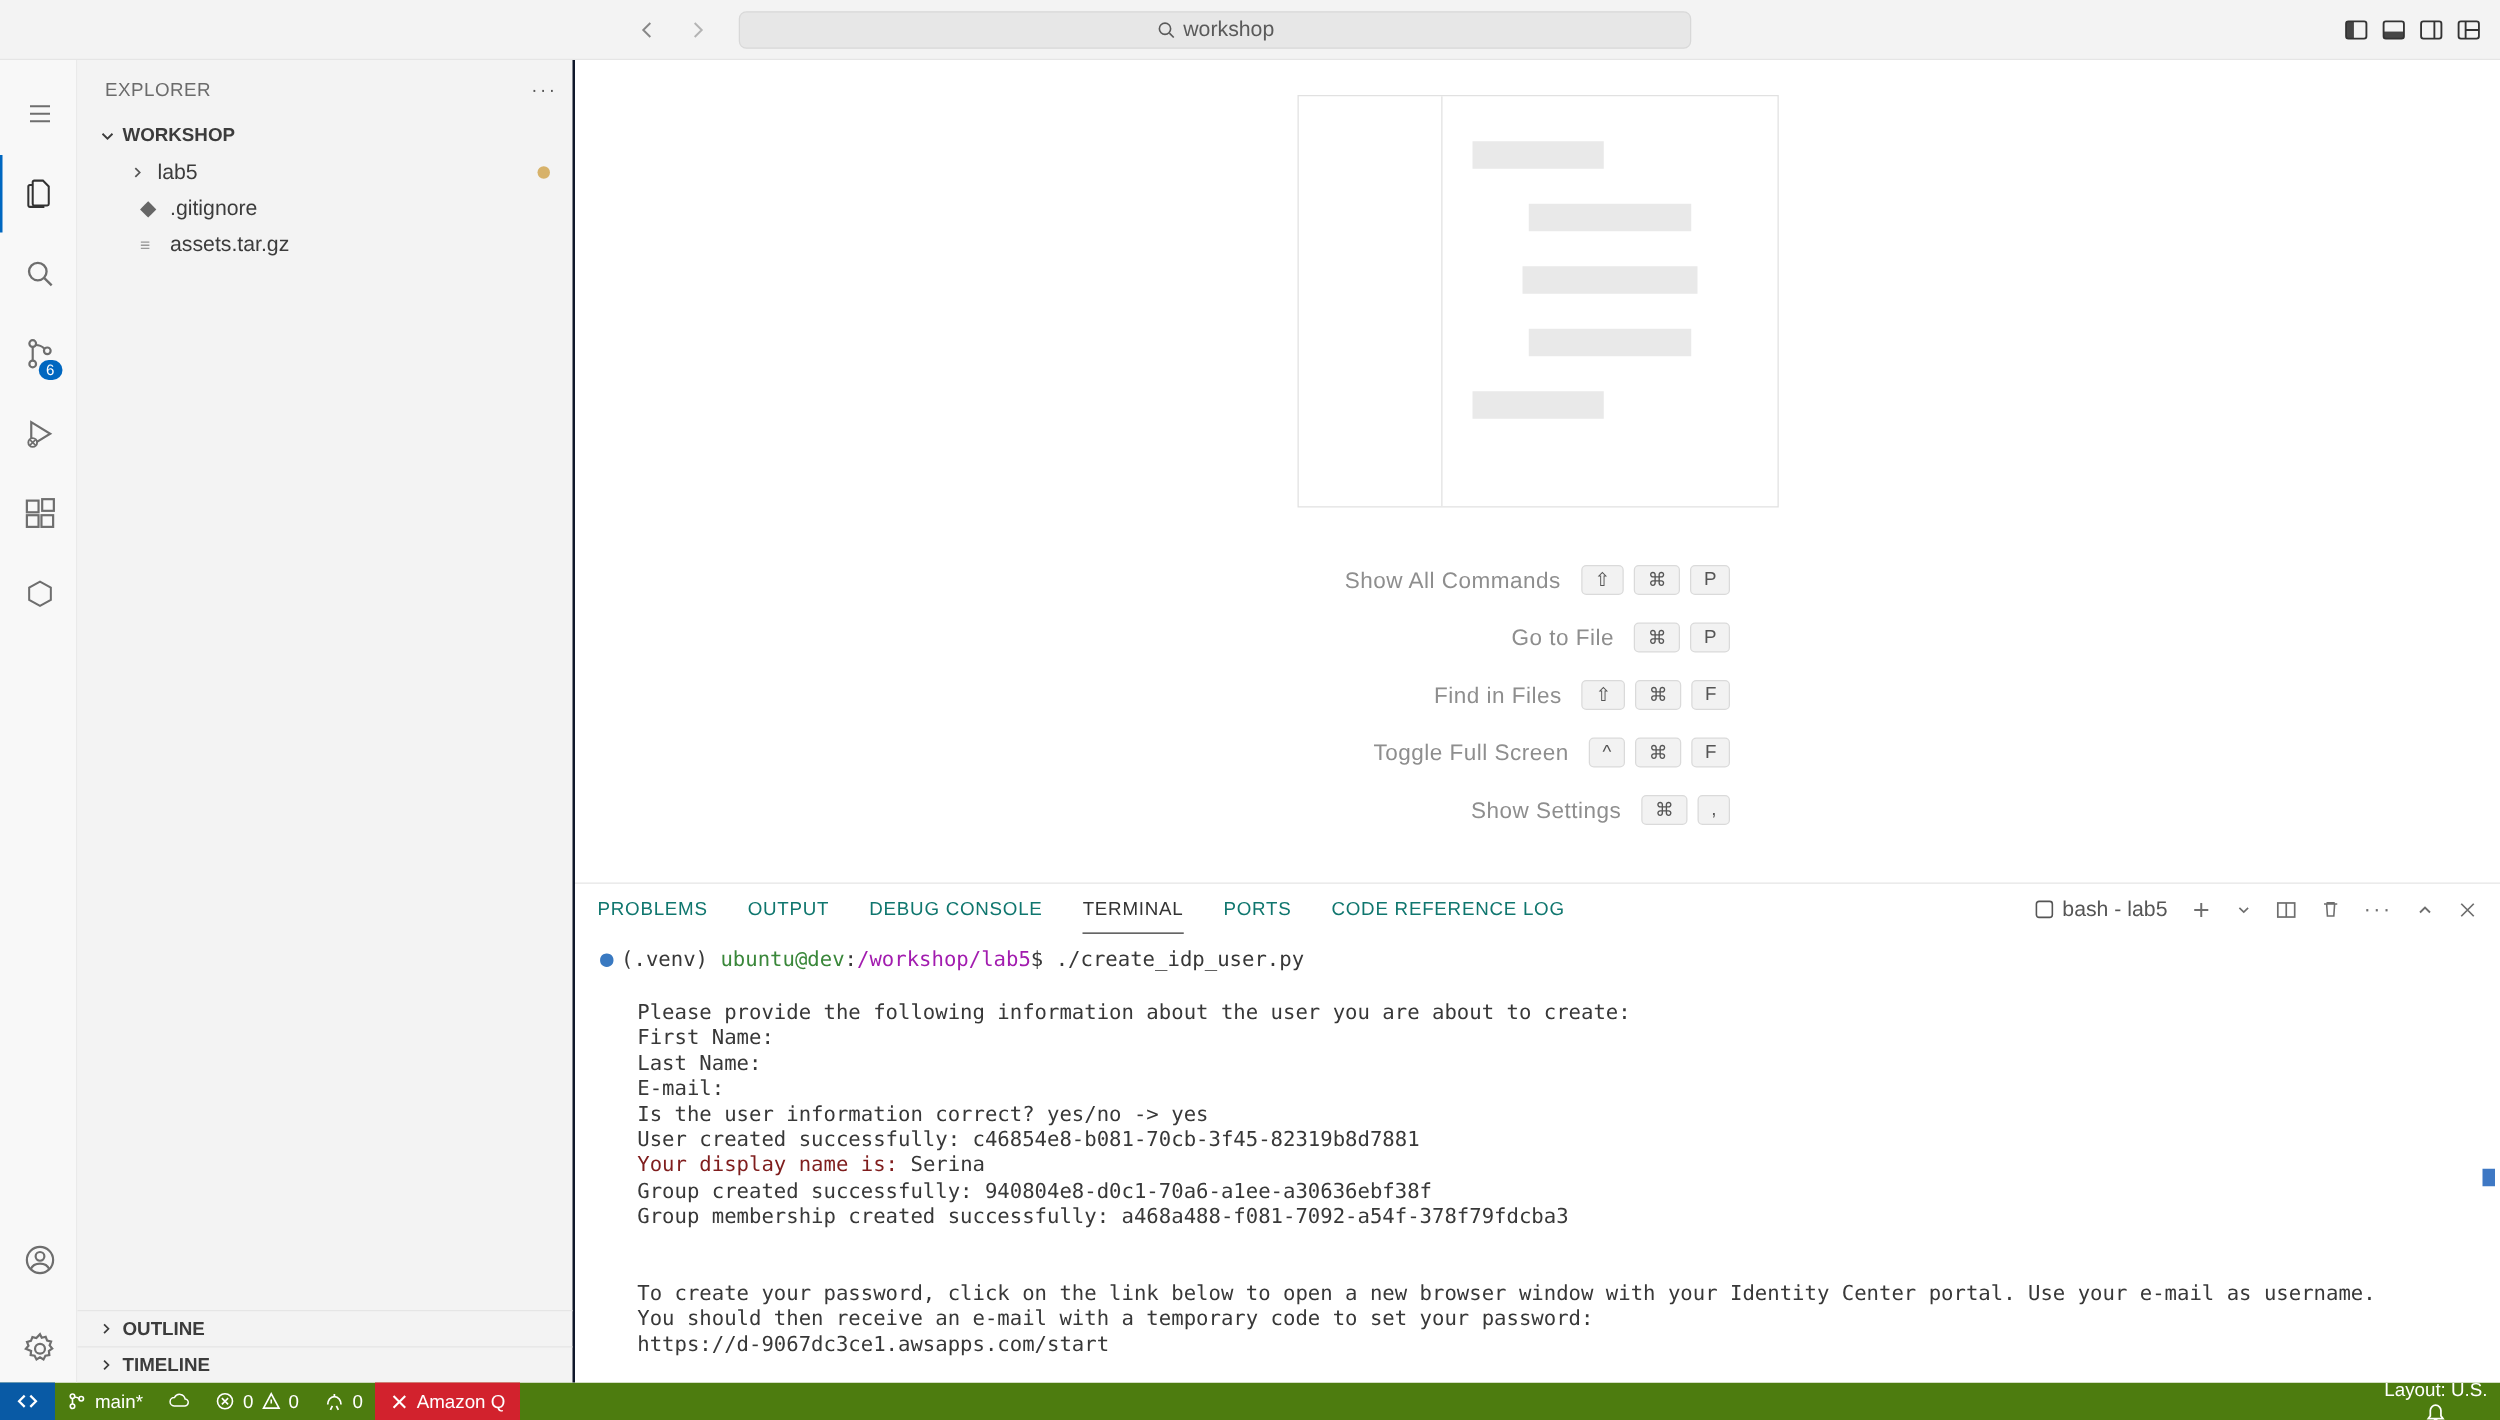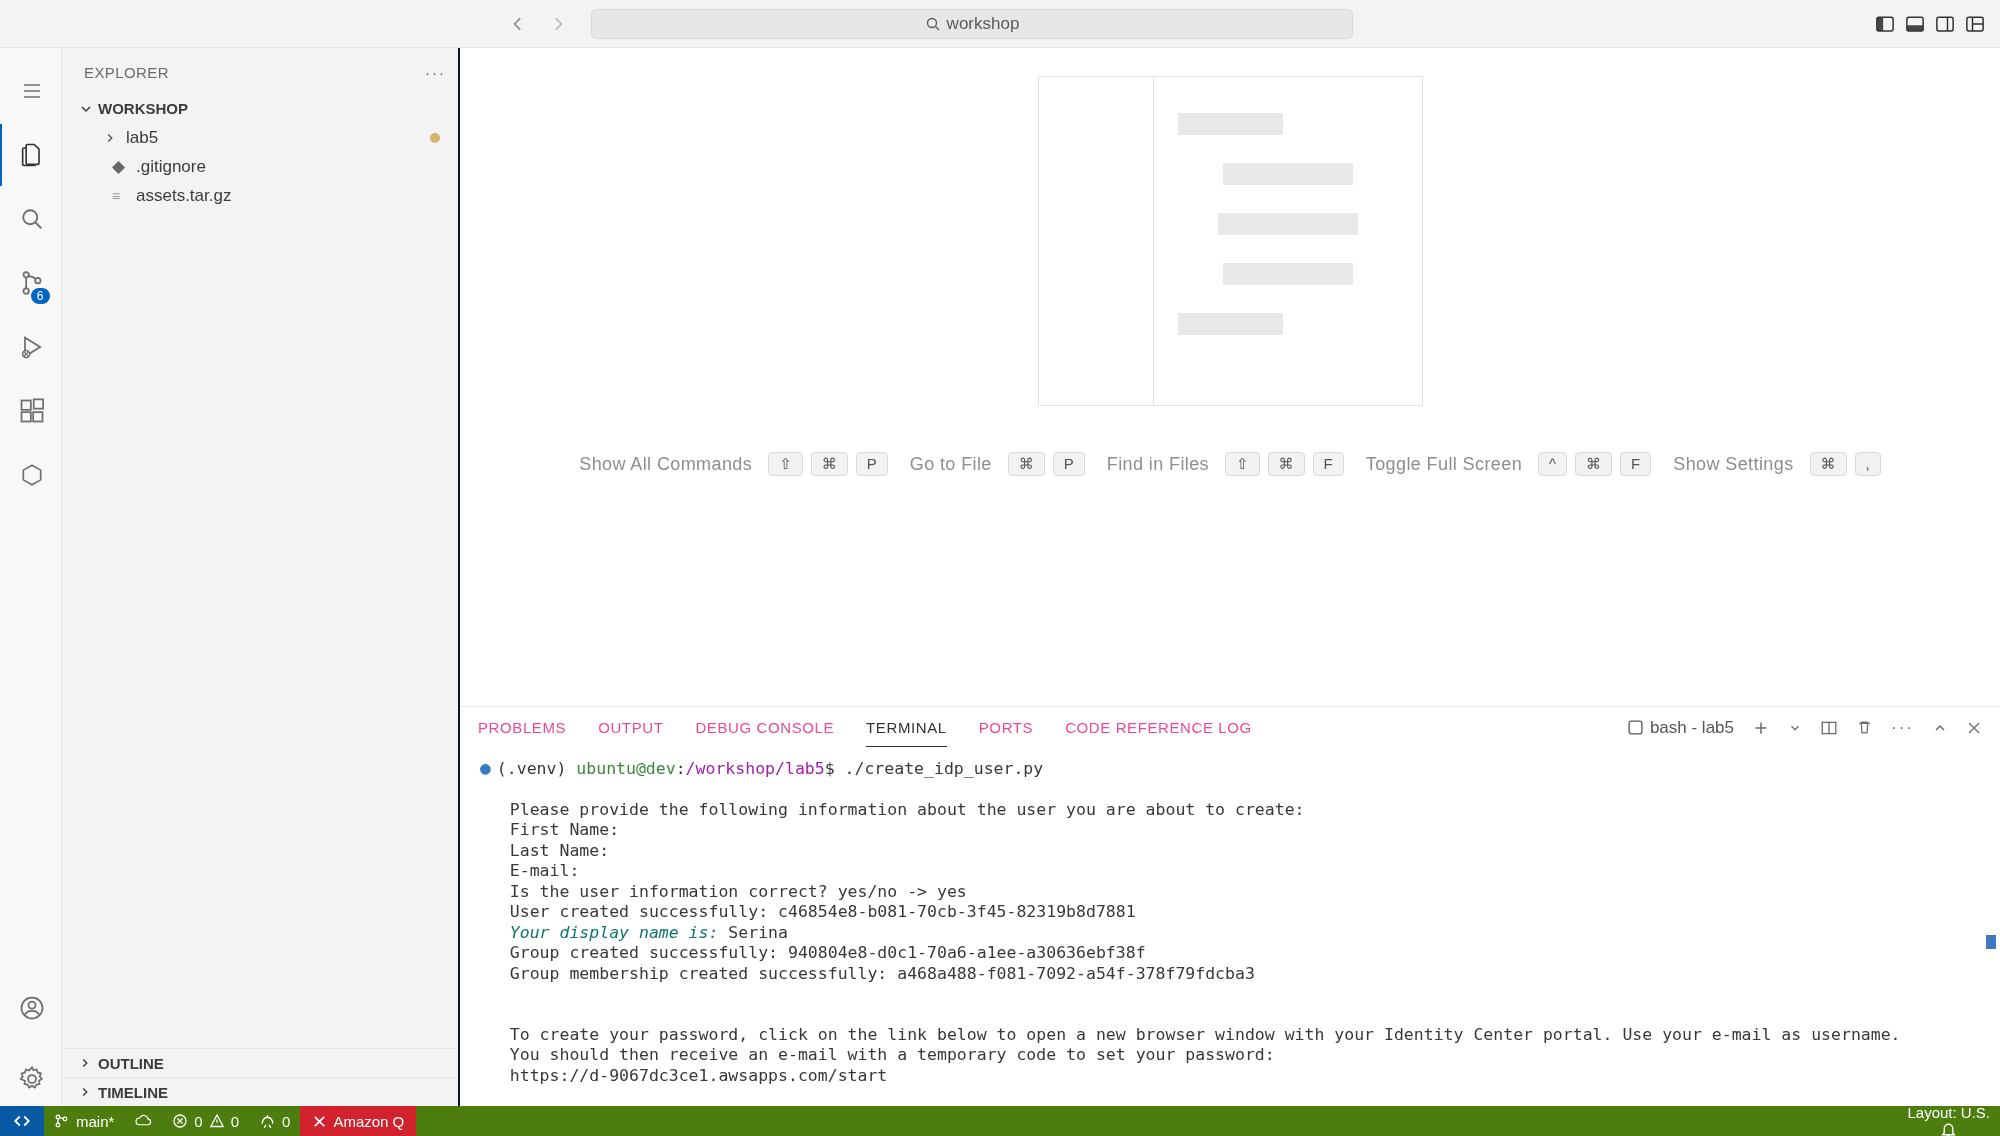--- a/index.html
+++ b/index.html
@@ -49,38 +49,38 @@
 .sb-dot { width:10px; height:10px; border-radius:50%; background:#d7b26a; position:absolute; right:18px;}
 .sb-outline { margin-top:auto; }
 .sb-collapsed-row { height:29px; display:flex; align-items:center; padding-left:16px; gap:6px; color:#3c3c3c; font-size:15px; font-weight:700; cursor:pointer; border-top:1px solid #e5e5e5;}
 
 .editor { flex:1; display:flex; flex-direction:column; background:#ffffff;}
 .welcome { flex:1; display:flex; flex-direction:column; align-items:center; padding-top:28px;}
 .placeholder-doc { width:385px; height:330px; border:1px solid #e1e1e1; display:flex;}
 .pd-left { width:115px; border-right:1px solid #e1e1e1;}
 .pd-right { flex:1; display:flex; flex-direction:column; align-items:center; padding:36px 24px; gap:28px;}
 .pd-bar { height:22px; background:#e9e9e9;}
-.shortcut-list { margin-top:46px; display:flex; gap:22px; align-items:flex-end;}
+.shortcut-list { margin-top:46px; display:flex; flex-direction:column; gap:22px; align-items:flex-end;}
 .sc-row { display:flex; align-items:center; gap:16px; color:#8e8e8e; font-size:18px;}
 .sc-label { letter-spacing:0.4px;}
 .kbd { background:#f2f2f2; border:1px solid #dadada; border-radius:4px; padding:2px 10px; font-size:15px; color:#555; font-family:inherit;}
 
 .panel { border-top:1px solid #e5e5e5; display:flex; flex-direction:column; height:400px;}
 .panel-tabs { height:42px; display:flex; align-items:center; padding:0 18px; gap:32px; border-bottom:1px solid transparent;}
-.ptab { font-size:15px; letter-spacing:0.6px; color:#ec4899; padding:10px 0; cursor:pointer;}
+.ptab { font-size:15px; letter-spacing:0.6px; color:#0f766e; padding:10px 0; cursor:pointer;}
 .ptab.active { color:#333; border-bottom:1px solid #333;}
 .panel-right { margin-left:auto; display:flex; align-items:center; gap:18px; color:#6e6e6e;text-align:center;}
 .terminal-body {
   flex:1; padding:8px 20px 4px 20px; font-family: "Menlo","Consolas",monospace;
   font-size:16.5px; line-height:1.24; white-space:pre; color:#383838; overflow:hidden; position:relative;
 }
 .t-dot { color:#3979c1; font-size:18px; position:relative; top:0; margin-right:6px;}
 .t-green { color:#3a873a;}
 .t-blue { color:#a21caf;}
-.t-cyan { color:#0f766e;font-style:italic;}
+.t-cyan { color:#7f1d1d;}
 .term-scroll { position:absolute; right:4px; top:186px; width:10px; height:14px; background:#3e78c4;}
 
 .statusbar {
   height:30px; background:#4d7c0f; color:#fff; display:flex; align-items:center; font-size:15px;
 }
 .sb-remote { width:44px; height:30px; background:#095aa5; display:flex; align-items:center; justify-content:center;}
 .sb-chunk { padding:0 10px; display:flex; align-items:center; gap:6px;}
 .sb-amazonq { background:#d2222d; height:30px; padding:0 12px; display:flex; align-items:center; gap:6px;}
 .statusbar .right { margin-left:auto; display:flex; align-items:center;flex-direction:column;}
 svg { display:block;}

